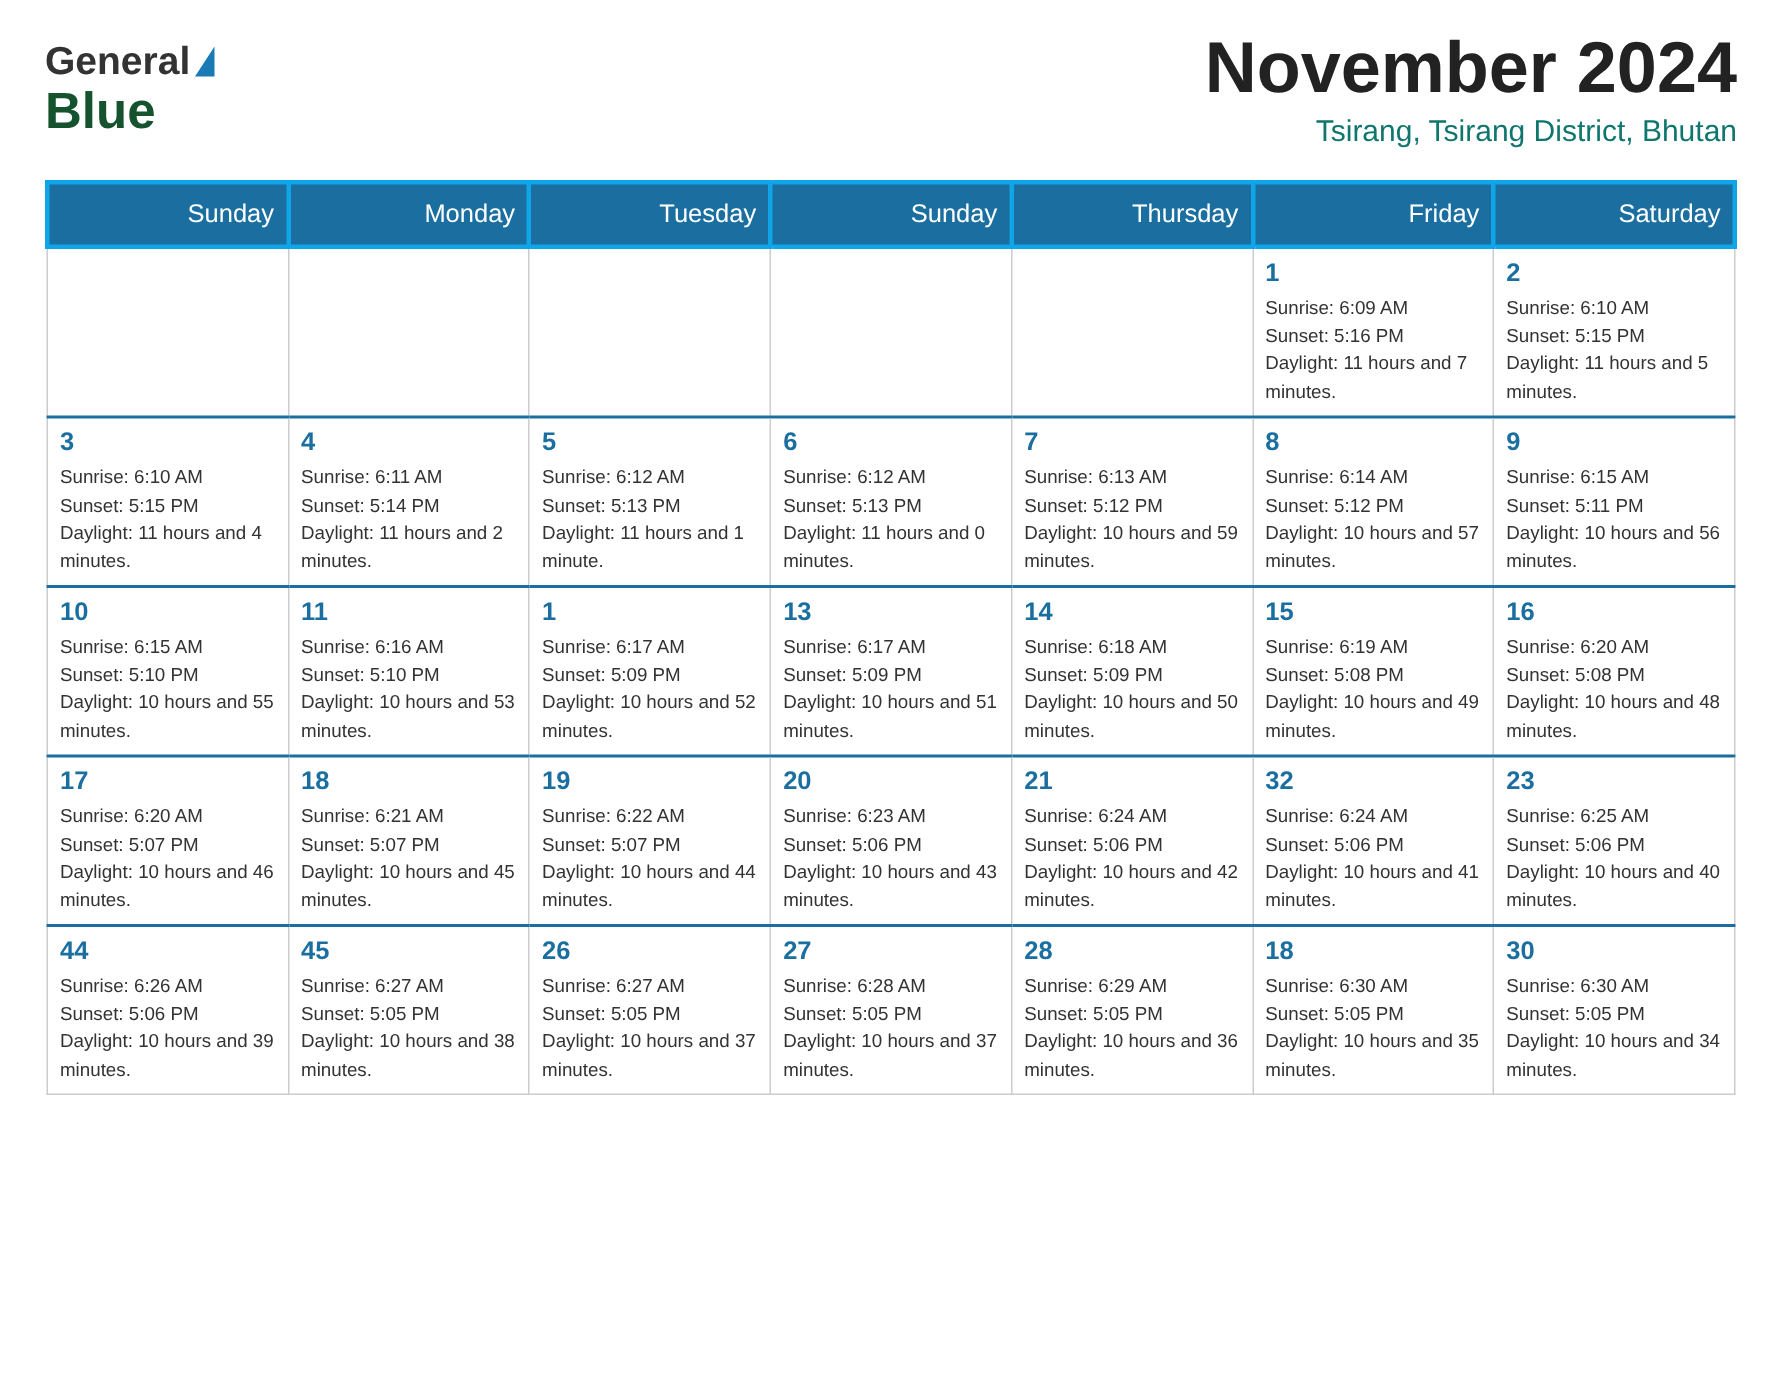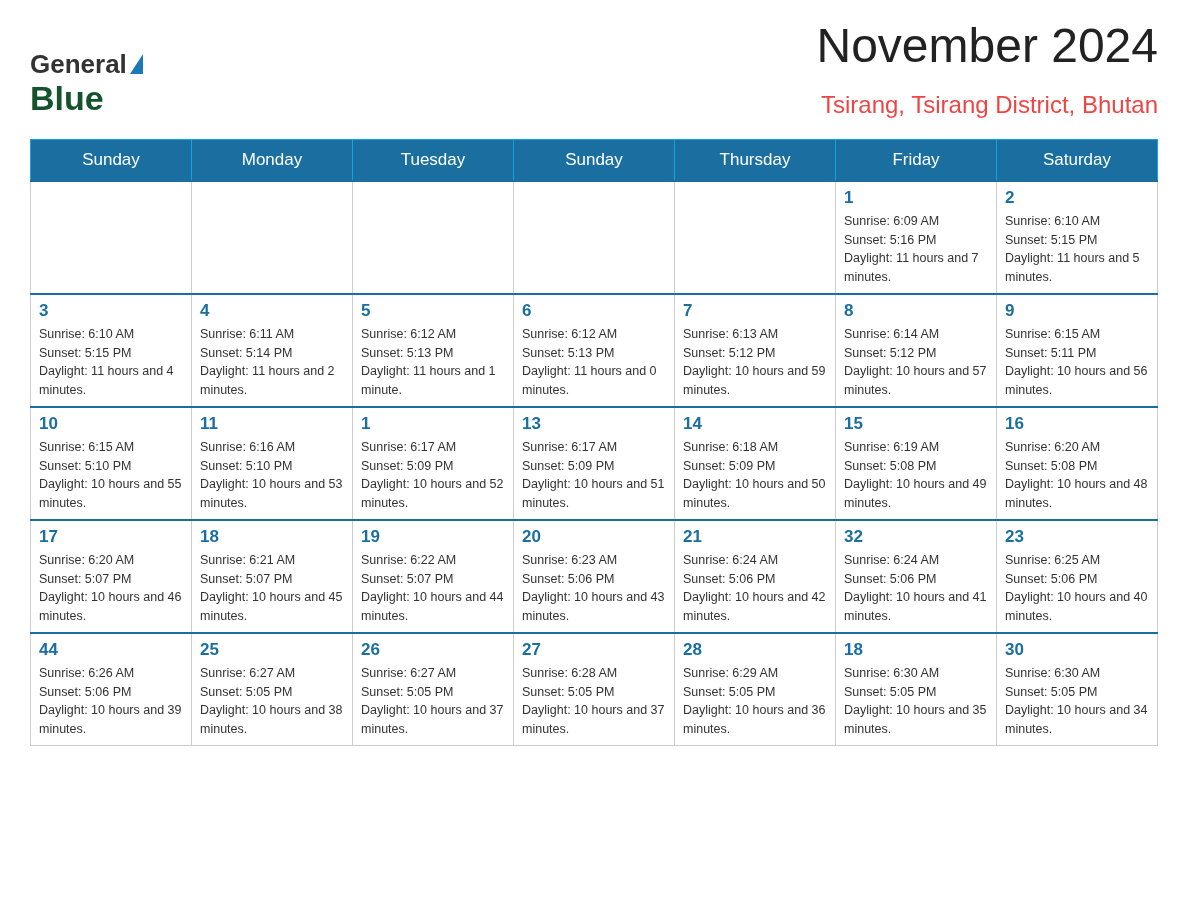--- a/index.html
+++ b/index.html
@@ -6,54 +6,54 @@
     body {
       font-family: Arial, sans-serif;
       background: #fff;
       padding: 20px 30px;
       width: 1188px;
       min-height: 918px;
     }
     .header {
       display: flex;
       justify-content: space-between;
-      align-items: flex-end;
+      align-items: center;
       margin-bottom: 20px;
     }
     .logo {
       display: flex;
       align-items: center;
     }
     .title-area {
       text-align: right;
     }
     .month-title {
       font-size: 48px;
-      font-weight: normal;
+      font-weight: bold;
       color: #222;
       line-height: 1.1;
     }
     .location {
-      font-size: 24px;
-      color: #ef4444;
-      margin-top: 18px;
+      font-size: 20px;
+      color: #0f766e;
+      margin-top: 4px;
     }
     .calendar {
       width: 100%;
       border-collapse: collapse;
       border: 1px solid #999;
     }
     .calendar th {
       background-color: #1a6fa0;
       color: #fff;
       font-size: 17px;
       font-weight: normal;
       padding: 10px 8px;
-      text-align: center;
-      border: 1px solid #0ea5e9;
+      text-align: right;
+      border: 3px solid #0ea5e9;
     }
     .calendar td {
       vertical-align: top;
       padding: 6px 8px;
       border: 1px solid #ccc;
       width: 14.28%;
       height: 110px;
       font-size: 13px;
       color: #333;
     }
@@ -214,21 +214,21 @@
           <span class="day-number">23</span>
           <div class="day-info">Sunrise: 6:25 AM<br>Sunset: 5:06 PM<br>Daylight: 10 hours and 40 minutes.</div>
         </td>
       </tr>
       <tr class="week-row">
         <td>
           <span class="day-number">44</span>
           <div class="day-info">Sunrise: 6:26 AM<br>Sunset: 5:06 PM<br>Daylight: 10 hours and 39 minutes.</div>
         </td>
         <td>
-          <span class="day-number">25</span>
+          <span class="day-number">45</span>
           <div class="day-info">Sunrise: 6:27 AM<br>Sunset: 5:05 PM<br>Daylight: 10 hours and 38 minutes.</div>
         </td>
         <td>
           <span class="day-number">26</span>
           <div class="day-info">Sunrise: 6:27 AM<br>Sunset: 5:05 PM<br>Daylight: 10 hours and 37 minutes.</div>
         </td>
         <td>
           <span class="day-number">27</span>
           <div class="day-info">Sunrise: 6:28 AM<br>Sunset: 5:05 PM<br>Daylight: 10 hours and 37 minutes.</div>
         </td>

